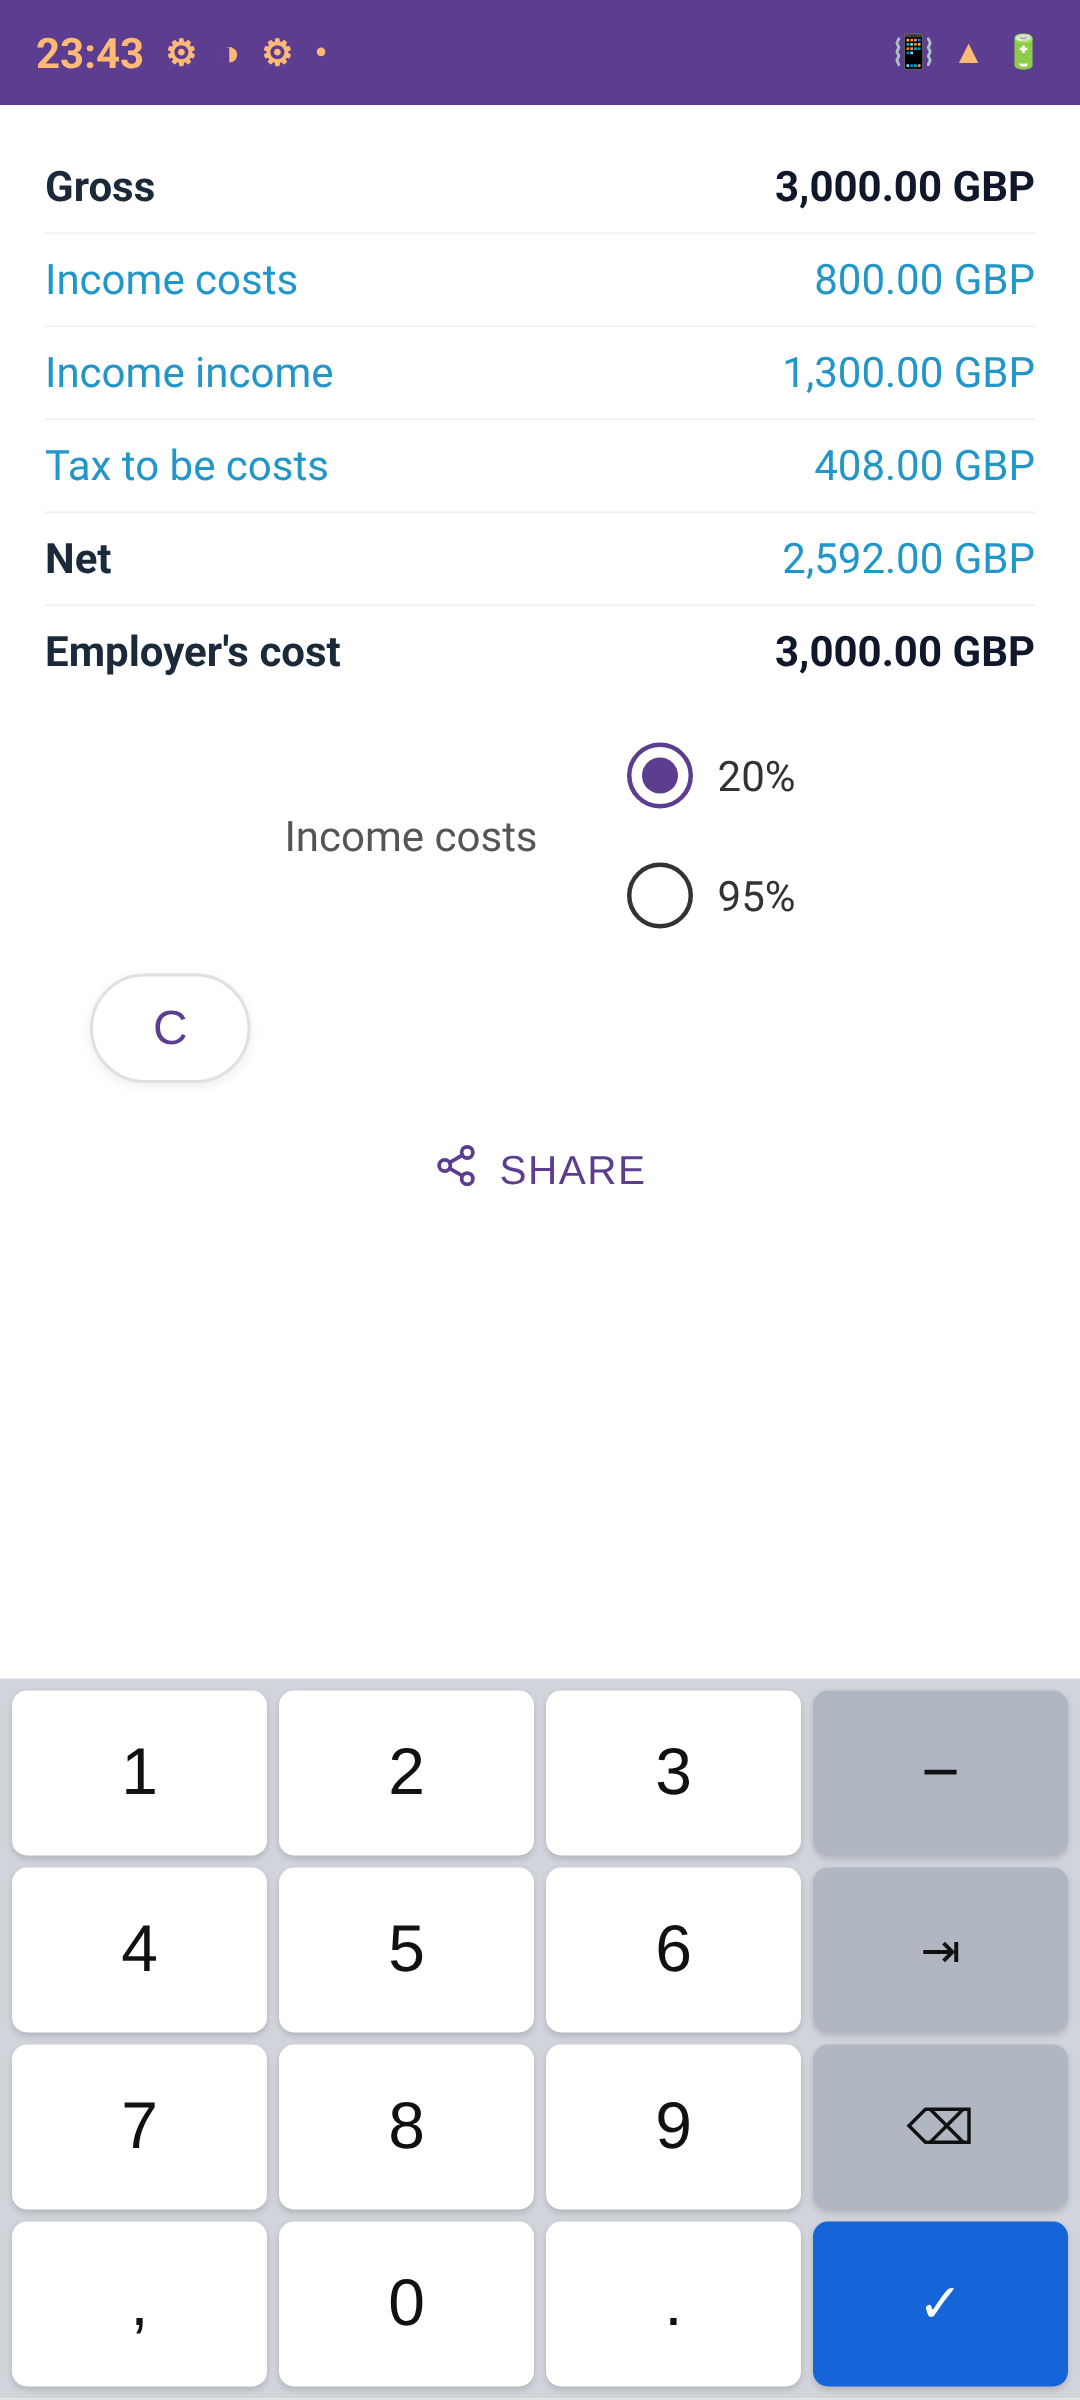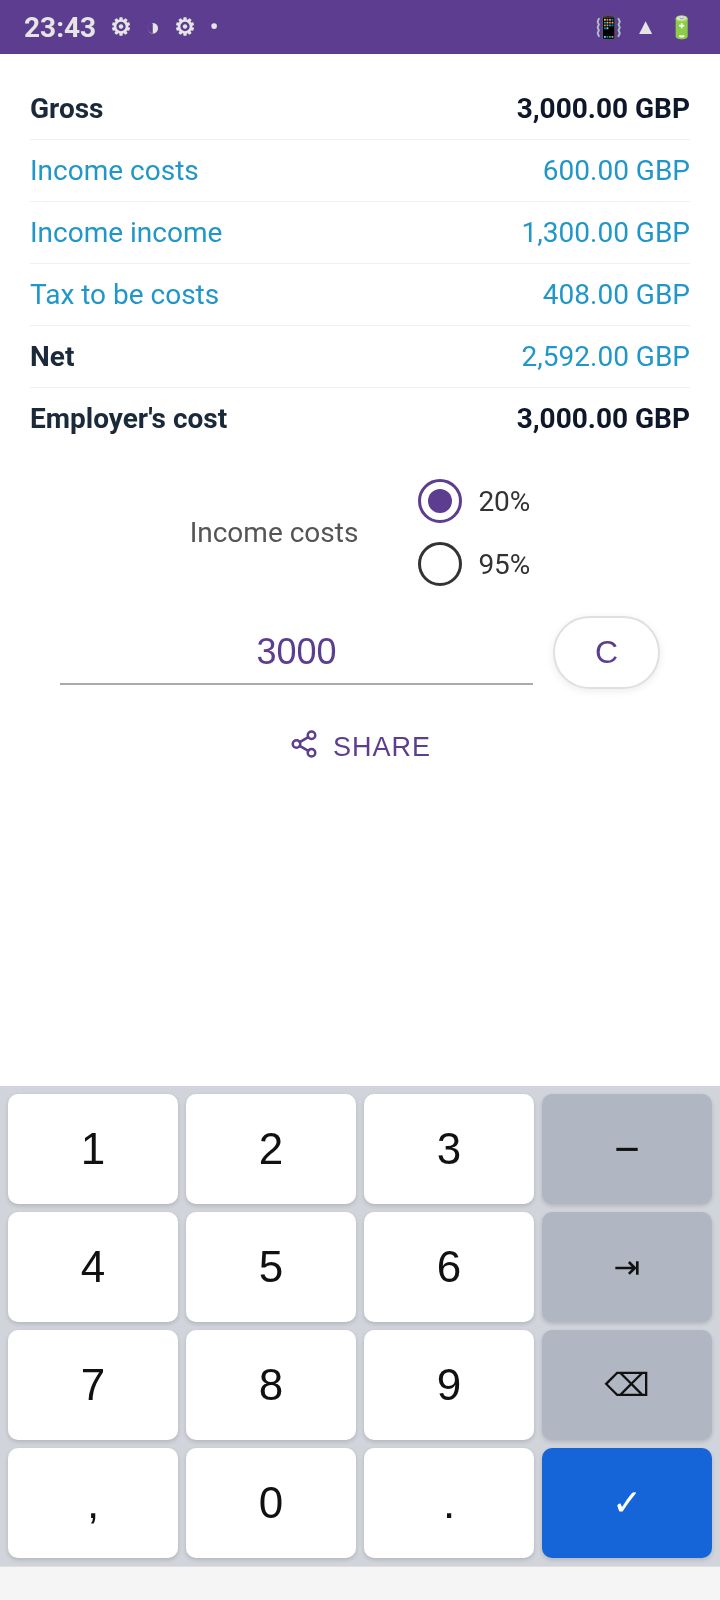--- a/index.html
+++ b/index.html
@@ -9,26 +9,26 @@
       width: 720px;
       min-height: 1600px;
       font-family: 'Roboto', Arial, sans-serif;
       background: #fff;
       overflow-x: hidden;
     }
 
     
     .status-bar {
       background: #5c3d8f;
-      height: 54px;
+      height: 70px;
       display: flex;
       align-items: center;
       justify-content: space-between;
       padding: 0 24px;
-      color: #e5e5e5;
+      color: #fdba74;
     }
     .status-left {
       display: flex;
       align-items: center;
       gap: 14px;
       font-size: 28px;
       font-weight: bold;
     }
     .status-icon {
       font-size: 24px;
@@ -81,21 +81,21 @@
       padding: 30px 20px 10px 20px;
       gap: 60px;
     }
     .income-costs-label {
       font-size: 28px;
       color: #555;
     }
     .radio-group {
       display: flex;
       flex-direction: column;
-      gap: 19px;
+      gap: 36px;
     }
     .radio-option {
       display: flex;
       align-items: center;
       gap: 16px;
       cursor: pointer;
     }
     .radio-circle {
       width: 44px;
       height: 44px;
@@ -249,21 +249,21 @@
 
   <div>
 
     <div class="finance-row">
       <span class="finance-label bold">Gross</span>
       <span class="finance-value bold">3,000.00 GBP</span>
     </div>
 
     <div class="finance-row">
       <span class="finance-label">Income costs</span>
-      <span class="finance-value">600.00 GBP</span>
+      <span class="finance-value">800.00 GBP</span>
     </div>
 
     <div class="finance-row">
       <span class="finance-label">Income income</span>
       <span class="finance-value">1,300.00 GBP</span>
     </div>
 
     <div class="finance-row">
       <span class="finance-label">Tax to be costs</span>
       <span class="finance-value">408.00 GBP</span>
@@ -289,21 +289,20 @@
         <span class="radio-label">20%</span>
       </div>
       <div class="radio-option">
         <div class="radio-circle unselected"></div>
         <span class="radio-label">95%</span>
       </div>
     </div>
   </div>
 
   <div class="input-row">
-    <input type="text" class="amount-input" value="3000" readonly="" style="">
     <button class="clear-button">C</button>
   </div>
 
   <div class="share-section">
     <button class="share-button">
       <span class="share-icon">
         
         <svg width="30" height="30" viewBox="0 0 24 24" fill="none" stroke="#5c3d8f" stroke-width="2" stroke-linecap="round" stroke-linejoin="round">
           <circle cx="18" cy="5" r="3"></circle>
           <circle cx="6" cy="12" r="3"></circle>

